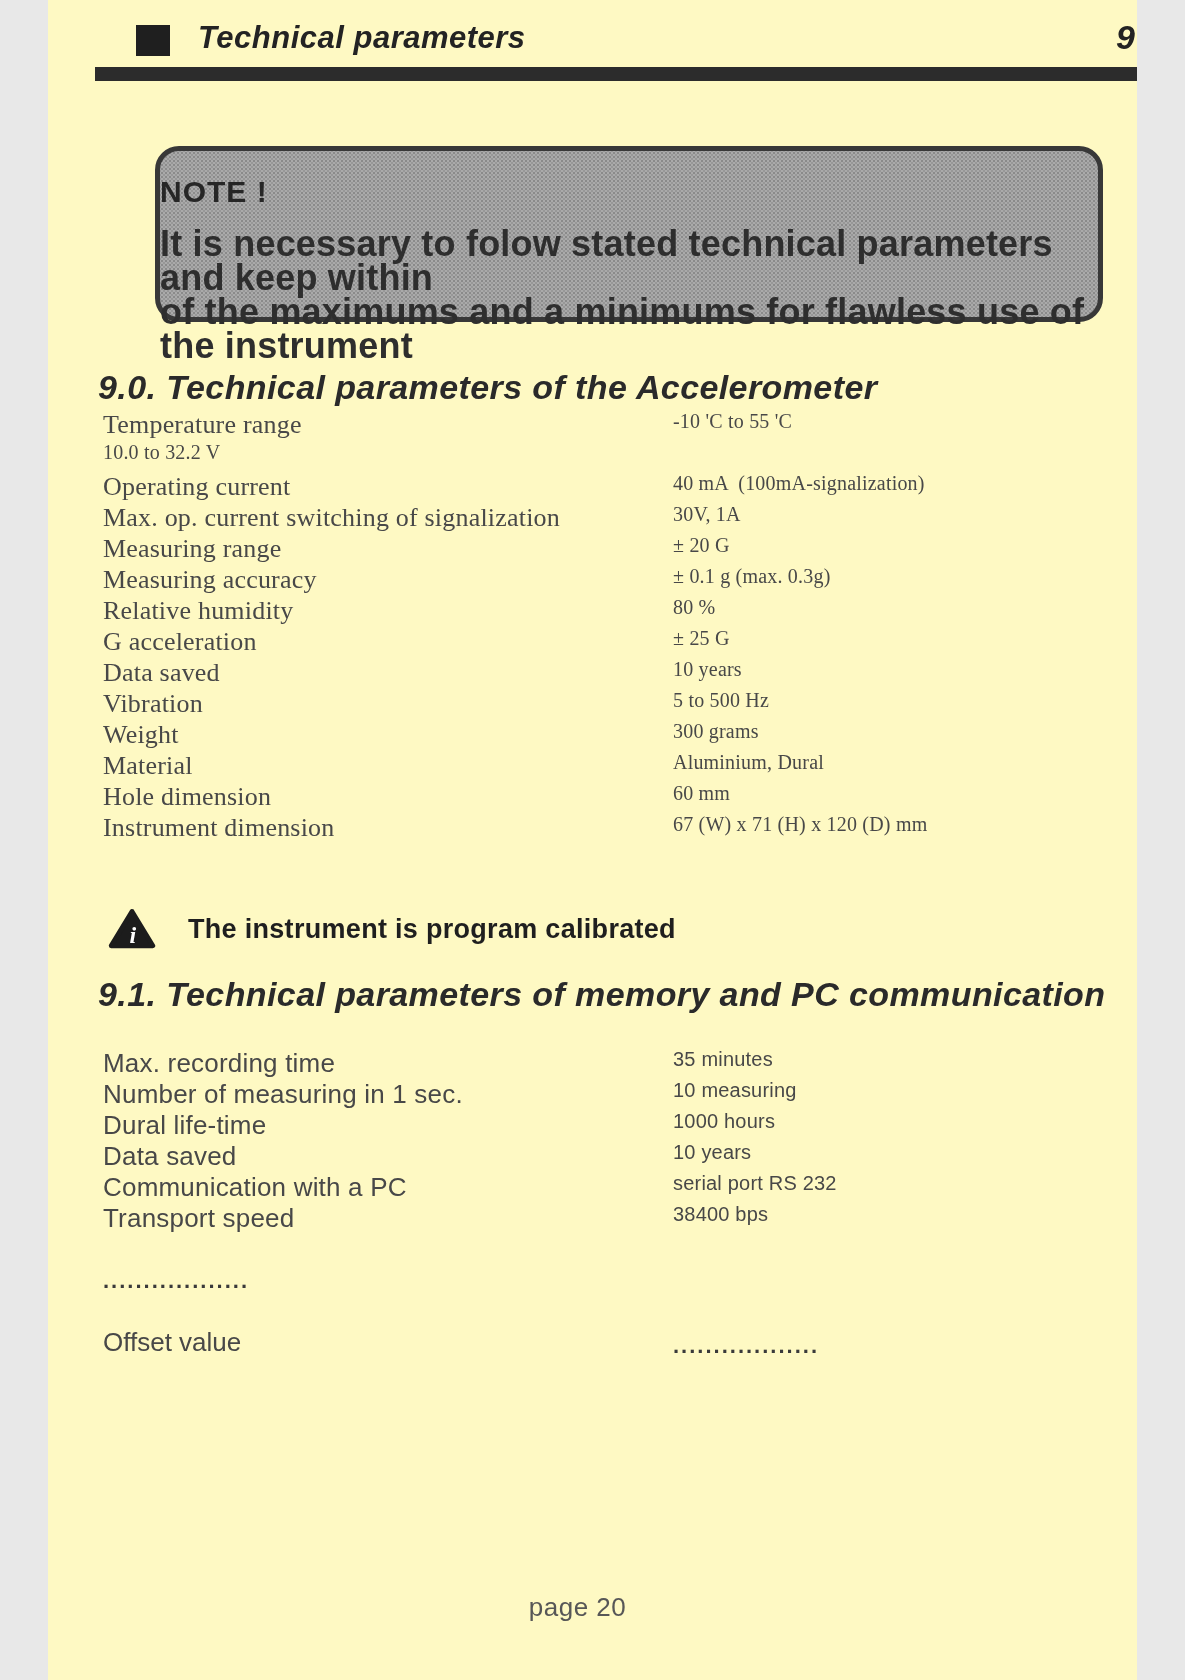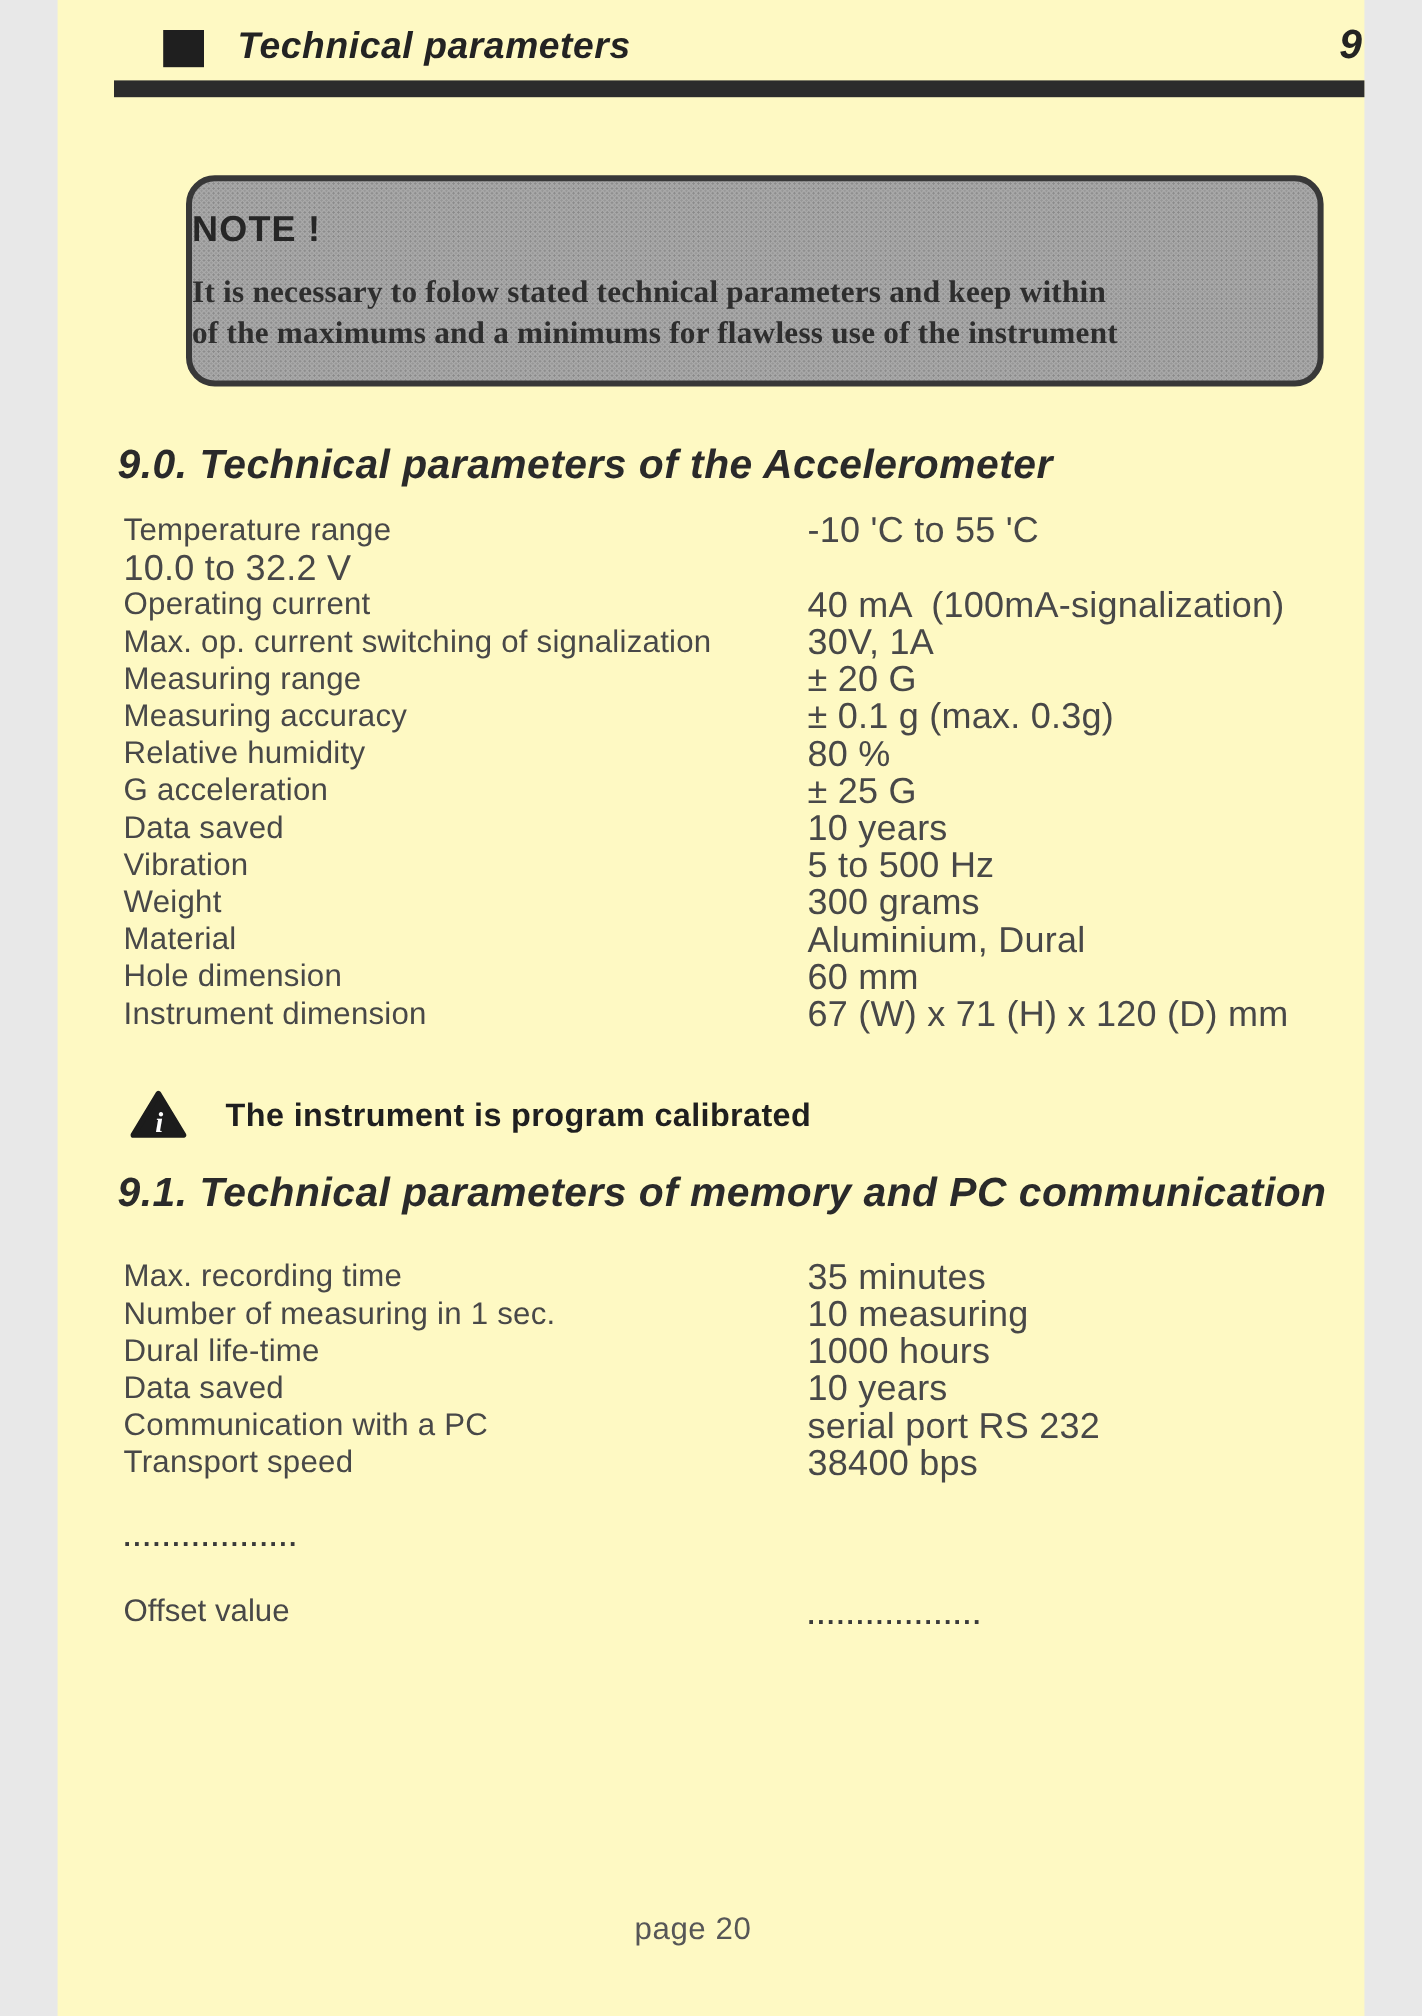--- a/index.html
+++ b/index.html
@@ -44,38 +44,38 @@
     background-size:4px 4px, 4px 4px;
     background-position:0 0, 2px 2px;
     text-align:left;
     padding-top:24px;
   }
   .note-title {
     font-size:30px; font-weight:700; color:#262626; letter-spacing:1px;
     margin-bottom:18px;
   }
   .note-line {
-    font-size:26px; font-weight:700; color:#2e2e2e;
-    line-height:34px; letter-spacing:0.2px;font-family:Liberation Serif, serif;
+    font-size:36px; font-weight:700; color:#2e2e2e;
+    line-height:34px; letter-spacing:0.2px;
   }
   
   .sec-heading {
     position:absolute; left:50px;
     font-size:34px; font-weight:700; font-style:italic;
     color:#2a2a2a; letter-spacing:0.4px;
   }
   #sec0-heading { top:368px; }
   #sec1-heading { top:975px; }
   
   .spec-table { position:absolute; left:55px; width:1080px; }
-  #spec-table-accel { top:426px; }
+  #spec-table-accel { top:410px;font-family:Liberation Serif, serif; }
   #spec-table-mem  { top:1048px; }
   .spec-row { display:flex; height:31px; align-items:flex-start; }
   .spec-label { width:570px; font-size:26px; color:#484848; letter-spacing:0.2px; white-space:pre; }
-  .spec-value { font-size:30px; color:#484848; letter-spacing:0.2px; white-space:pre; }
+  .spec-value { font-size:20px; color:#484848; letter-spacing:0.2px; white-space:pre; }
   
   .warn-row { position:absolute; left:60px; top:908px; display:flex; align-items:center; }
   .warn-icon { width:48px; height:42px; }
   .warn-text {
     margin-left:32px; font-size:27px; font-weight:700; color:#1f1f1f;
     letter-spacing:0.3px;
   }
   
   .fill-row { position:absolute; left:55px; width:1080px; display:flex; }
   #calibration-row { top:1262px; }

